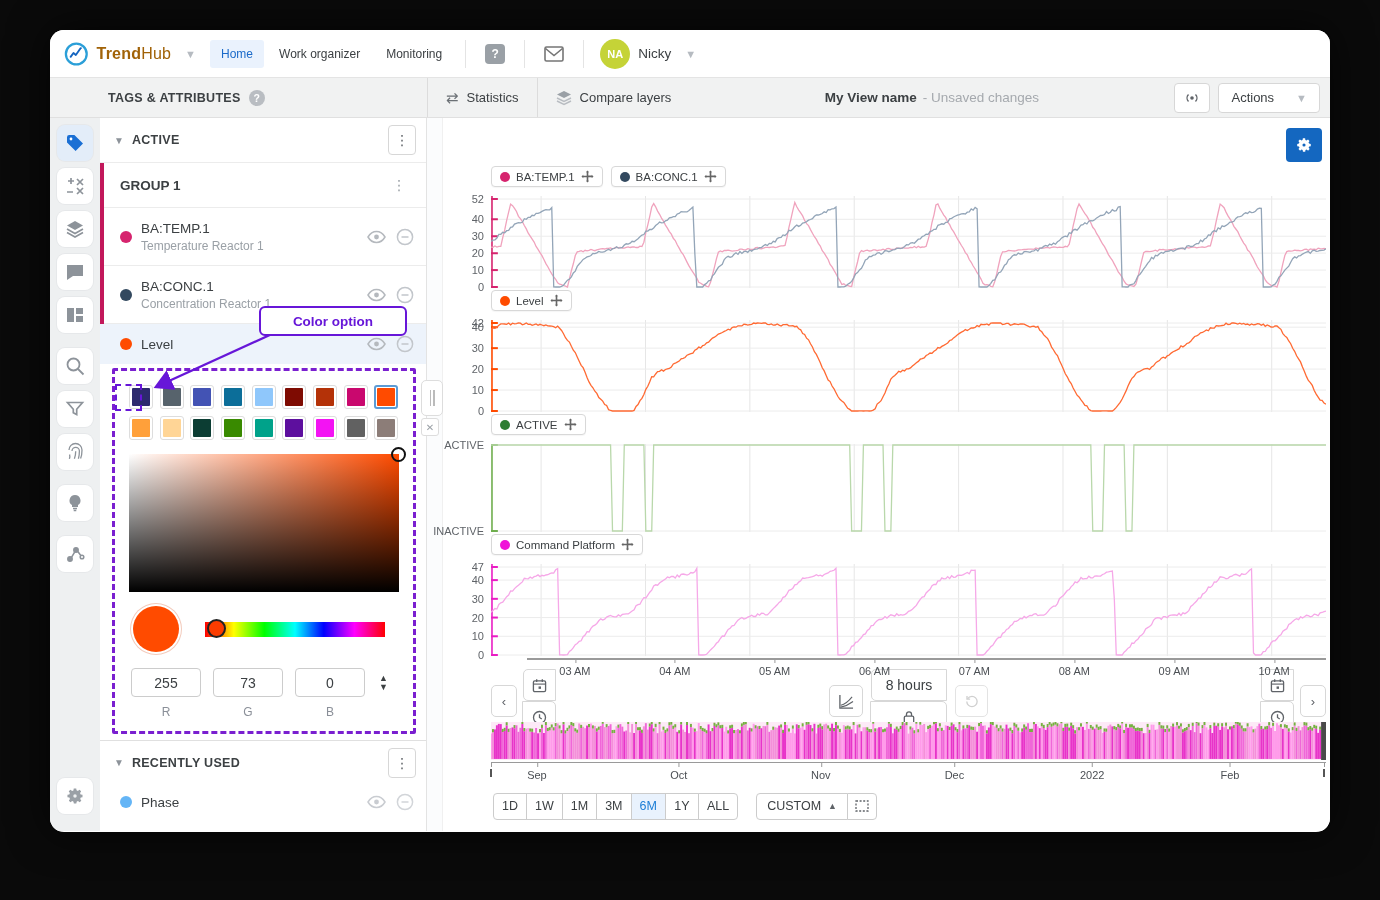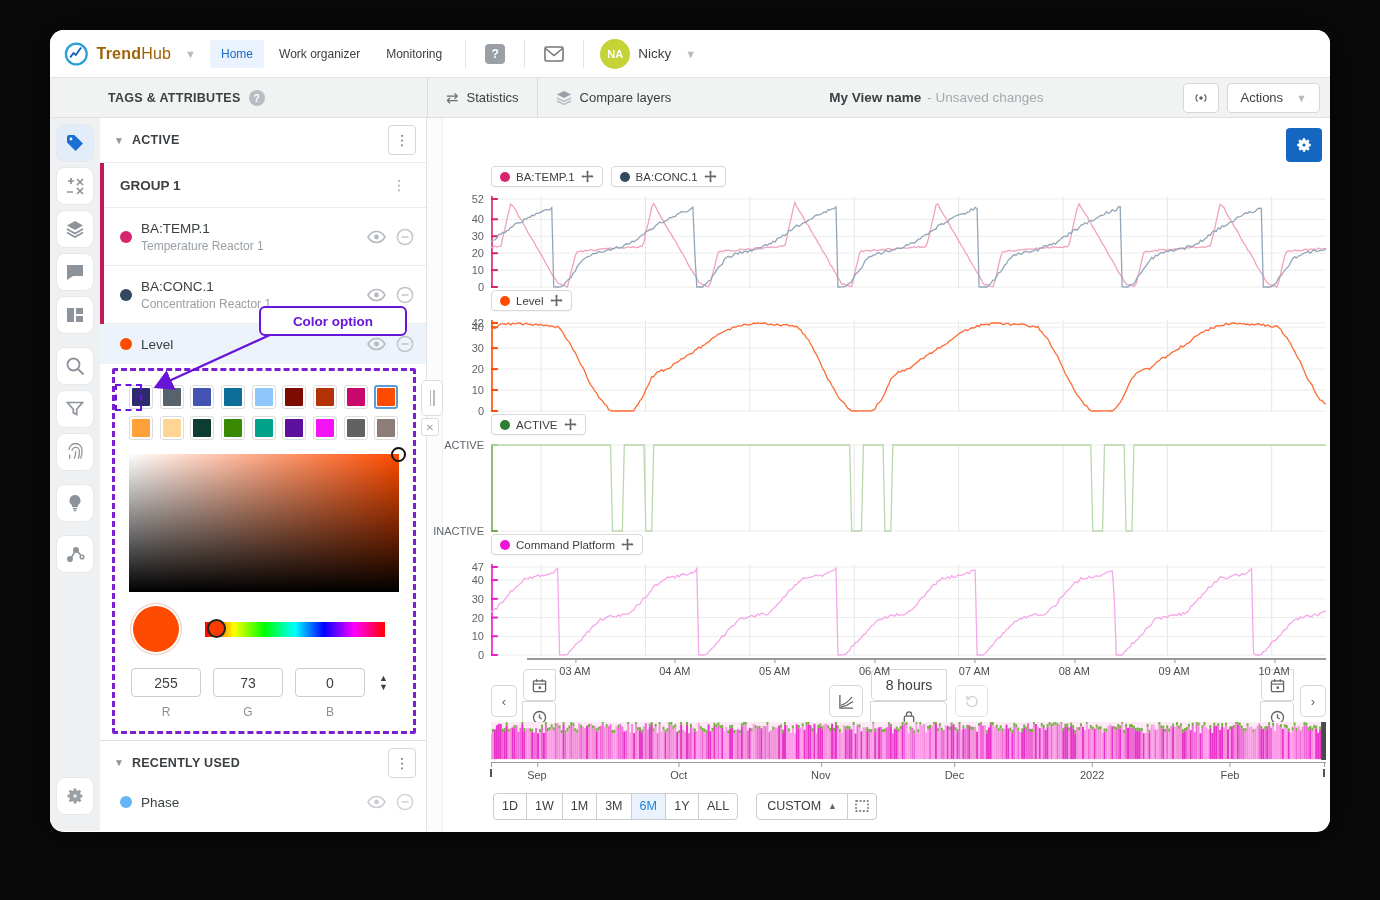--- a/index.html
+++ b/index.html
@@ -32,21 +32,21 @@
   .help-circ { width:16px; height:16px; border-radius:50%; background:#b9bdc2; color:#fff; font-size:10.5px; font-weight:bold; display:flex; align-items:center; justify-content:center; }
   .tb-seg { height:100%; display:flex; align-items:center; gap:8px; padding:0 18px; border-left:1px solid #dcdcdc; font-size:13px; color:#3c4043; cursor:pointer; }
   .tb-seg:last-of-type { border-right:1px solid #dcdcdc; }
   .seg-ic { color:#6b7075; font-size:15px; }
   .view-zone { flex:1; display:flex; align-items:center; justify-content:center; gap:6px; font-size:13.5px; }
   .view-name { font-weight:bold; color:#3c4043; }
   .view-sub { color:#a5a9ae; }
   .toolbar-right { display:flex; align-items:center; gap:8px; padding-right:10px; }
   .sq-btn { background:#fff; border:1px solid #d7d7d7; border-radius:4px; height:30px; display:flex; align-items:center; justify-content:center; cursor:pointer; }
   .live-btn { width:36px; }
-  .actions-btn { padding:0 12px; gap:7px; font-size:13px; color:#3c4043; }
+  .actions-btn { padding:0 12px; gap:16px; font-size:13px; color:#3c4043; }
 
   
   .content { display:flex; height:713px; }
   .rail { width:50px; background:#eef0f1; display:flex; flex-direction:column; align-items:center; padding-top:7px; position:relative; }
   .rail-btn { width:36px; height:36px; background:#fff; border-radius:8px; margin-bottom:7px; display:flex; align-items:center; justify-content:center; box-shadow:0 0 0 1px #e6e8ea; cursor:pointer; }
   .rail-btn.active { background:#e3edf9; }
   .rail-gap { height:8px; }
   .rail-btn.bottom { position:absolute; bottom:10px; }
 
   

